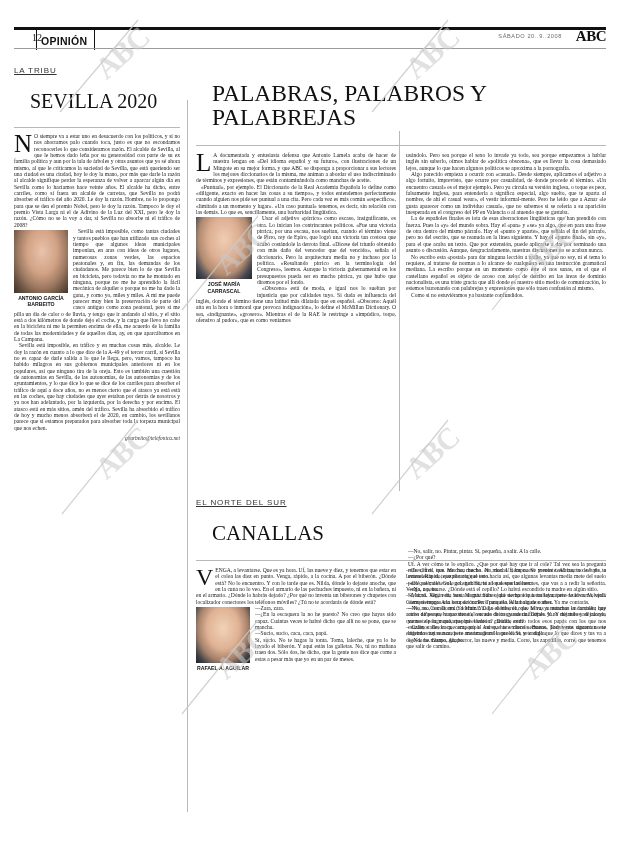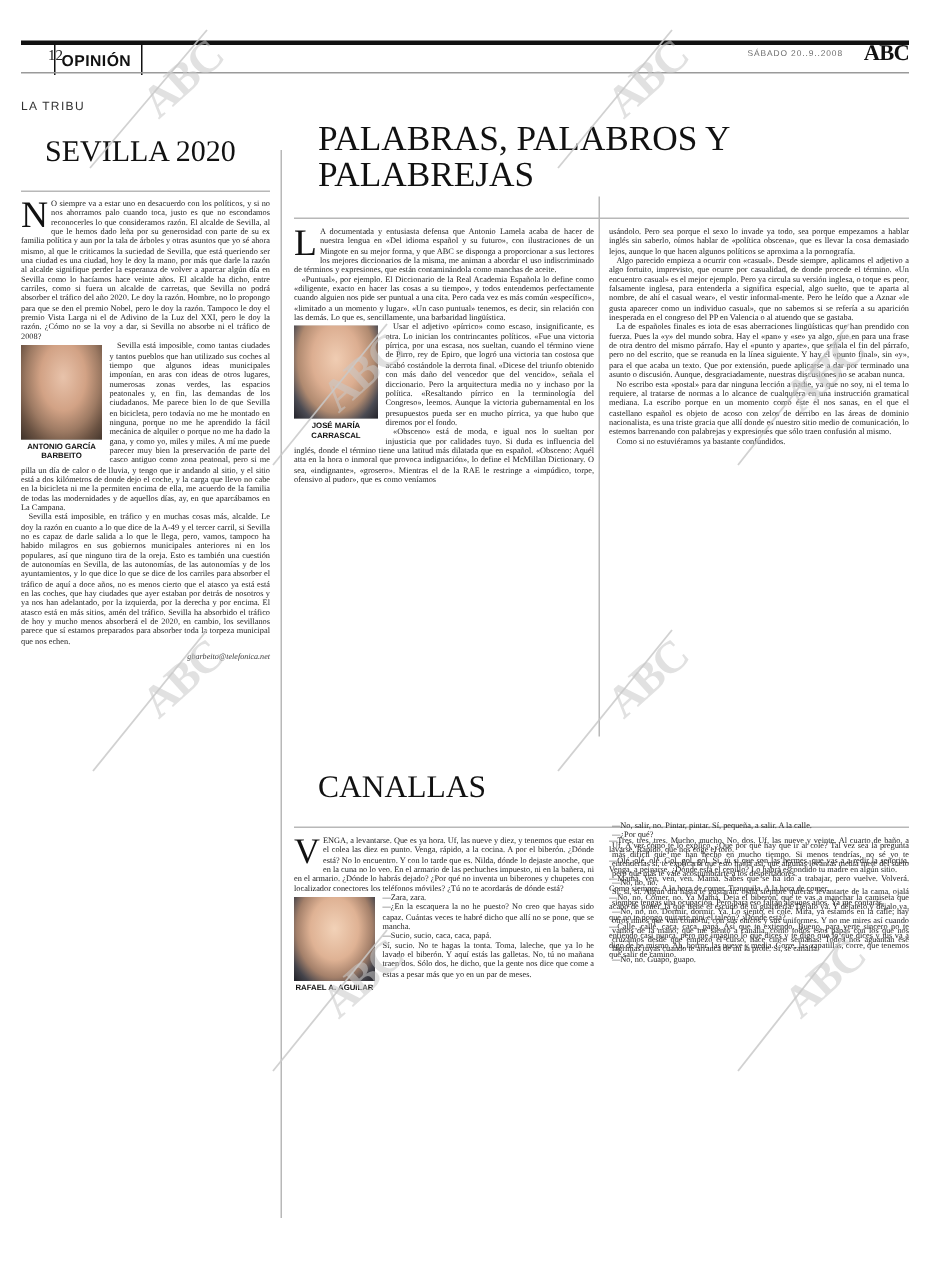--- a/index.html
+++ b/index.html
@@ -63,20 +63,21 @@
     font-family:"Liberation Serif", serif;
     font-weight:bold; font-size:15px; letter-spacing:-.5px; color:#111;
   }
 
   
   .kicker{
     font-family:"Liberation Sans", sans-serif;
     font-size:8px; letter-spacing:.9px; color:#333;
     text-transform:uppercase;
     margin:0 0 3px 0;
+    text-decoration:underline;
   }
   .headline{
     font-family:Liberation Serif, serif;
     font-weight:normal;
     color:#111;
     margin:16px;
     line-height:1;
   }
   .hl-small{ font-size:20px; }
   .hl-big{ font-size:23.5px; }
@@ -266,20 +267,21 @@
         <p class="first">usándolo. Pero sea porque el sexo lo invade ya todo, sea porque empezamos a hablar inglés sin saberlo, oímos hablar de «política obscena», que es llevar la cosa demasiado lejos, aunque lo que hacen algunos políticos se aproxima a la pornografía.</p>
         <p>Algo parecido empieza a ocurrir con «casual». Desde siempre, aplicamos el adjetivo a algo fortuito, imprevisto, que ocurre por casualidad, de donde procede el término. «Un encuentro casual» es el mejor ejemplo. Pero ya circula su versión inglesa, o toque es peor, falsamente inglesa, para entenderla a significa especial, algo suelto, que te aparta al nombre, de ahí el casual wear», el vestir informal-mente. Pero he leído que a Aznar «le gusta aparecer como un individuo casual», que no sabemos si se refería a su aparición inesperada en el congreso del PP en Valencia o al atuendo que se gastaba.</p>
         <p>La de españoles finales es iota de esas aberraciones lingüísticas que han prendido con fuerza. Pues la «y» del mundo sobra. Hay el «pan» y «se» ya algo, que en para una frase de otra dentro del mismo párrafo. Hay el «punto y aparte», que señala el fin del párrafo, pero no del escrito, que se reanuda en la línea siguiente. Y hay el «punto final», sin «y», para el que acaba un texto. Que por extensión, puede aplicarse a dar por terminado una asunto o discusión. Aunque, desgraciadamente, nuestras discusiones no se acaban nunca.</p>
         <p>No escribo esta «postal» para dar ninguna lección a nadie, ya que no soy, ni el tema lo requiere, al tratarse de normas a lo alcance de cualquiera en una instrucción gramatical mediana. La escribo porque en un momento como éste el nos sanas, en el que el castellano español es objeto de acoso con zelos de derribo en las áreas de dominio nacionalista, es una triste gracia que allí donde es nuestro sitio medio de comunicación, lo estemos barrenando con palabrejas y expresiones que sólo traen confusión al mismo.</p>
         <p>Como si no estuviéramos ya bastante confundidos.</p>
       </div>
     </div>
   </div>
 
   <div class="art-norte">
+    <div class="kicker">EL NORTE DEL SUR</div>
     <h1 class="headline hl-mid">CANALLAS</h1>
     <div class="hrule"></div>
 
     <div class="norte-cols">
       <div class="norte-col body-col dialog">
         <span class="dropcap d3">V</span>
         <p class="first">ENGA, a levantarse. Que es ya hora. Uf, las nueve y diez, y tenemos que estar en el colea las diez en punto. Venga, rápido, a la cocina. A por el biberón. ¿Dónde está? No lo encuentro. Y con lo tarde que es. Nilda, dónde lo dejaste anoche, que en la cuna no lo veo. En el armario de las pechuches impuesto, ni en la bañera, ni en el armario. ¿Dónde lo habrás dejado? ¿Por qué no inventa un biberones y chupetes con localizador conectores los teléfonos móviles? ¿Tú no te acordarás de dónde está?</p>
 
         <div class="mug2-wrap">
           <div class="mug2"></div>

